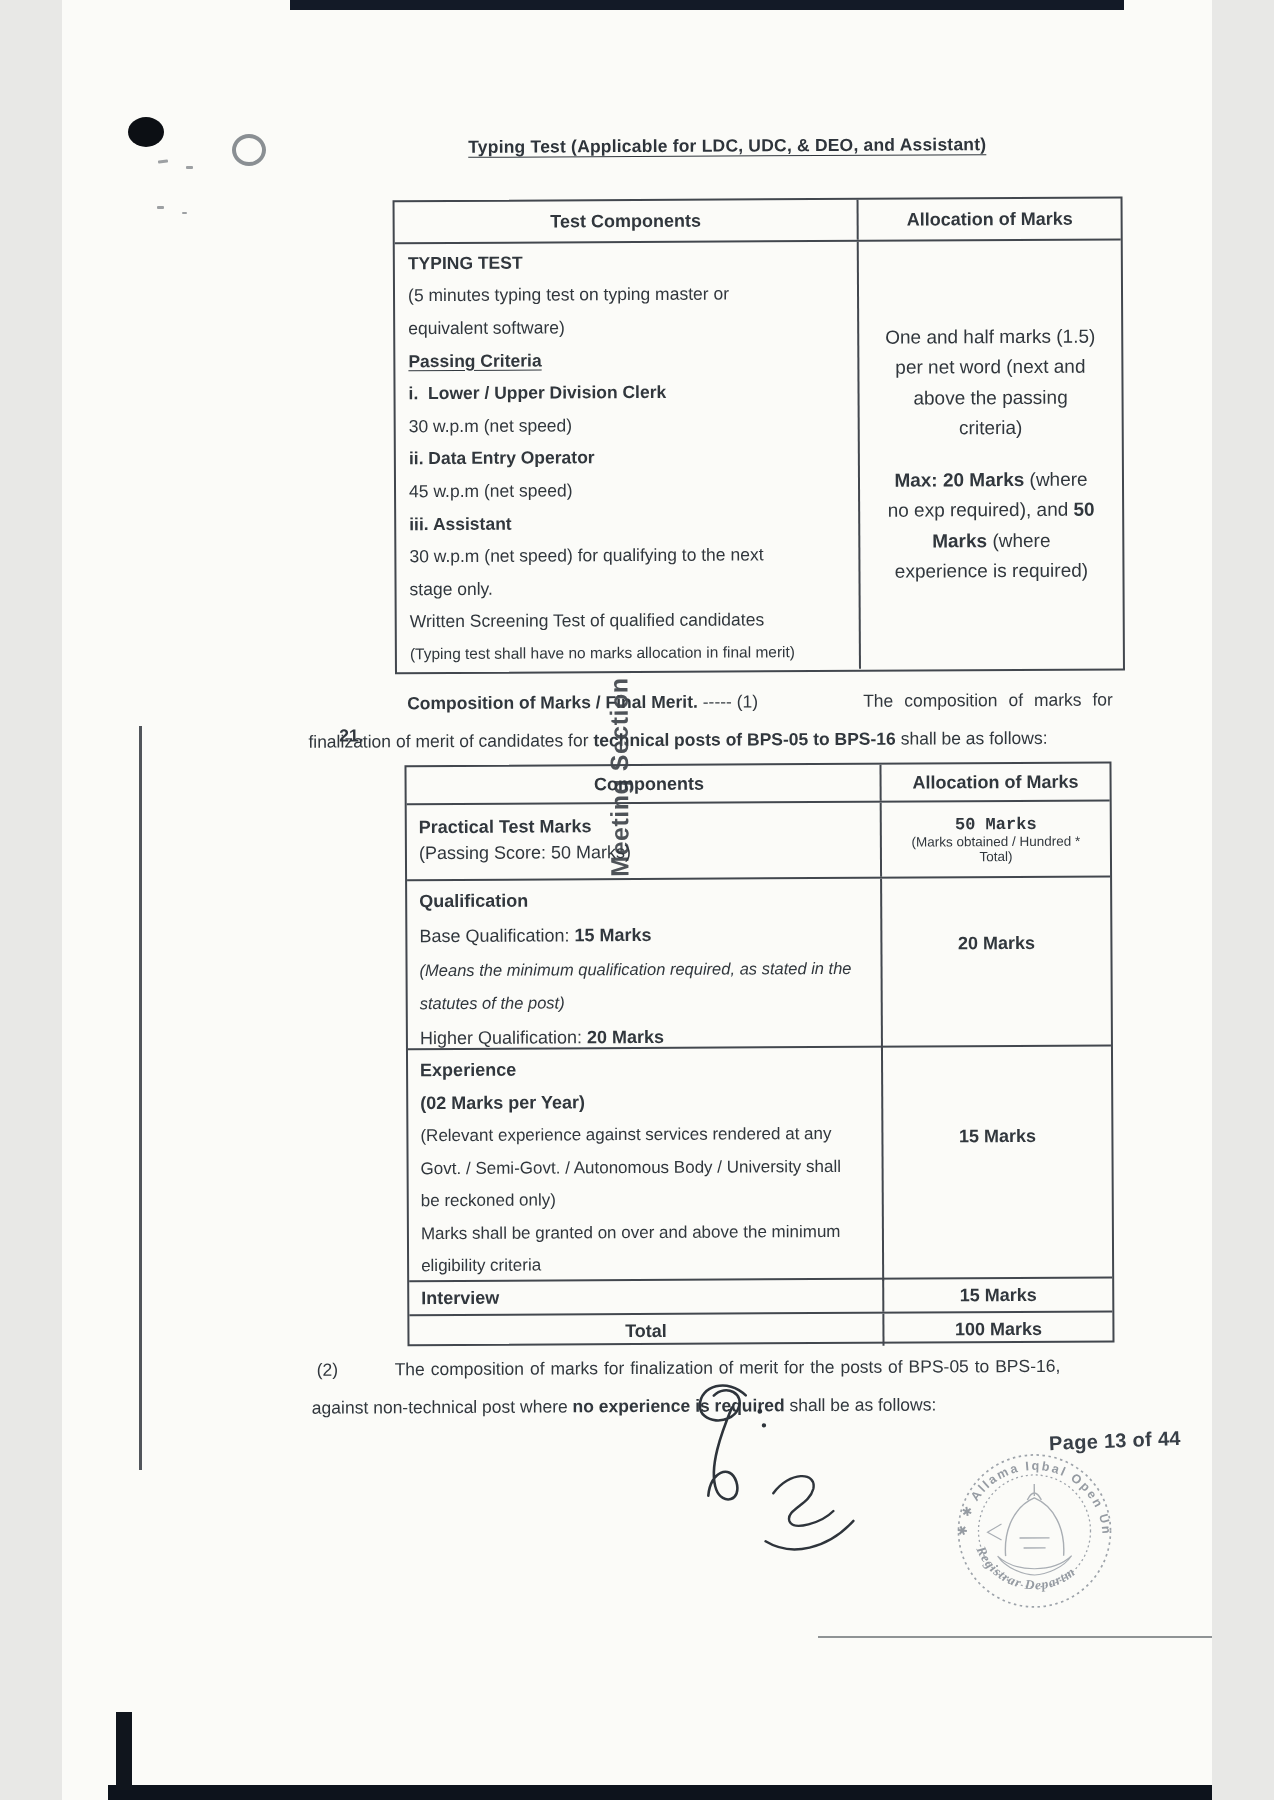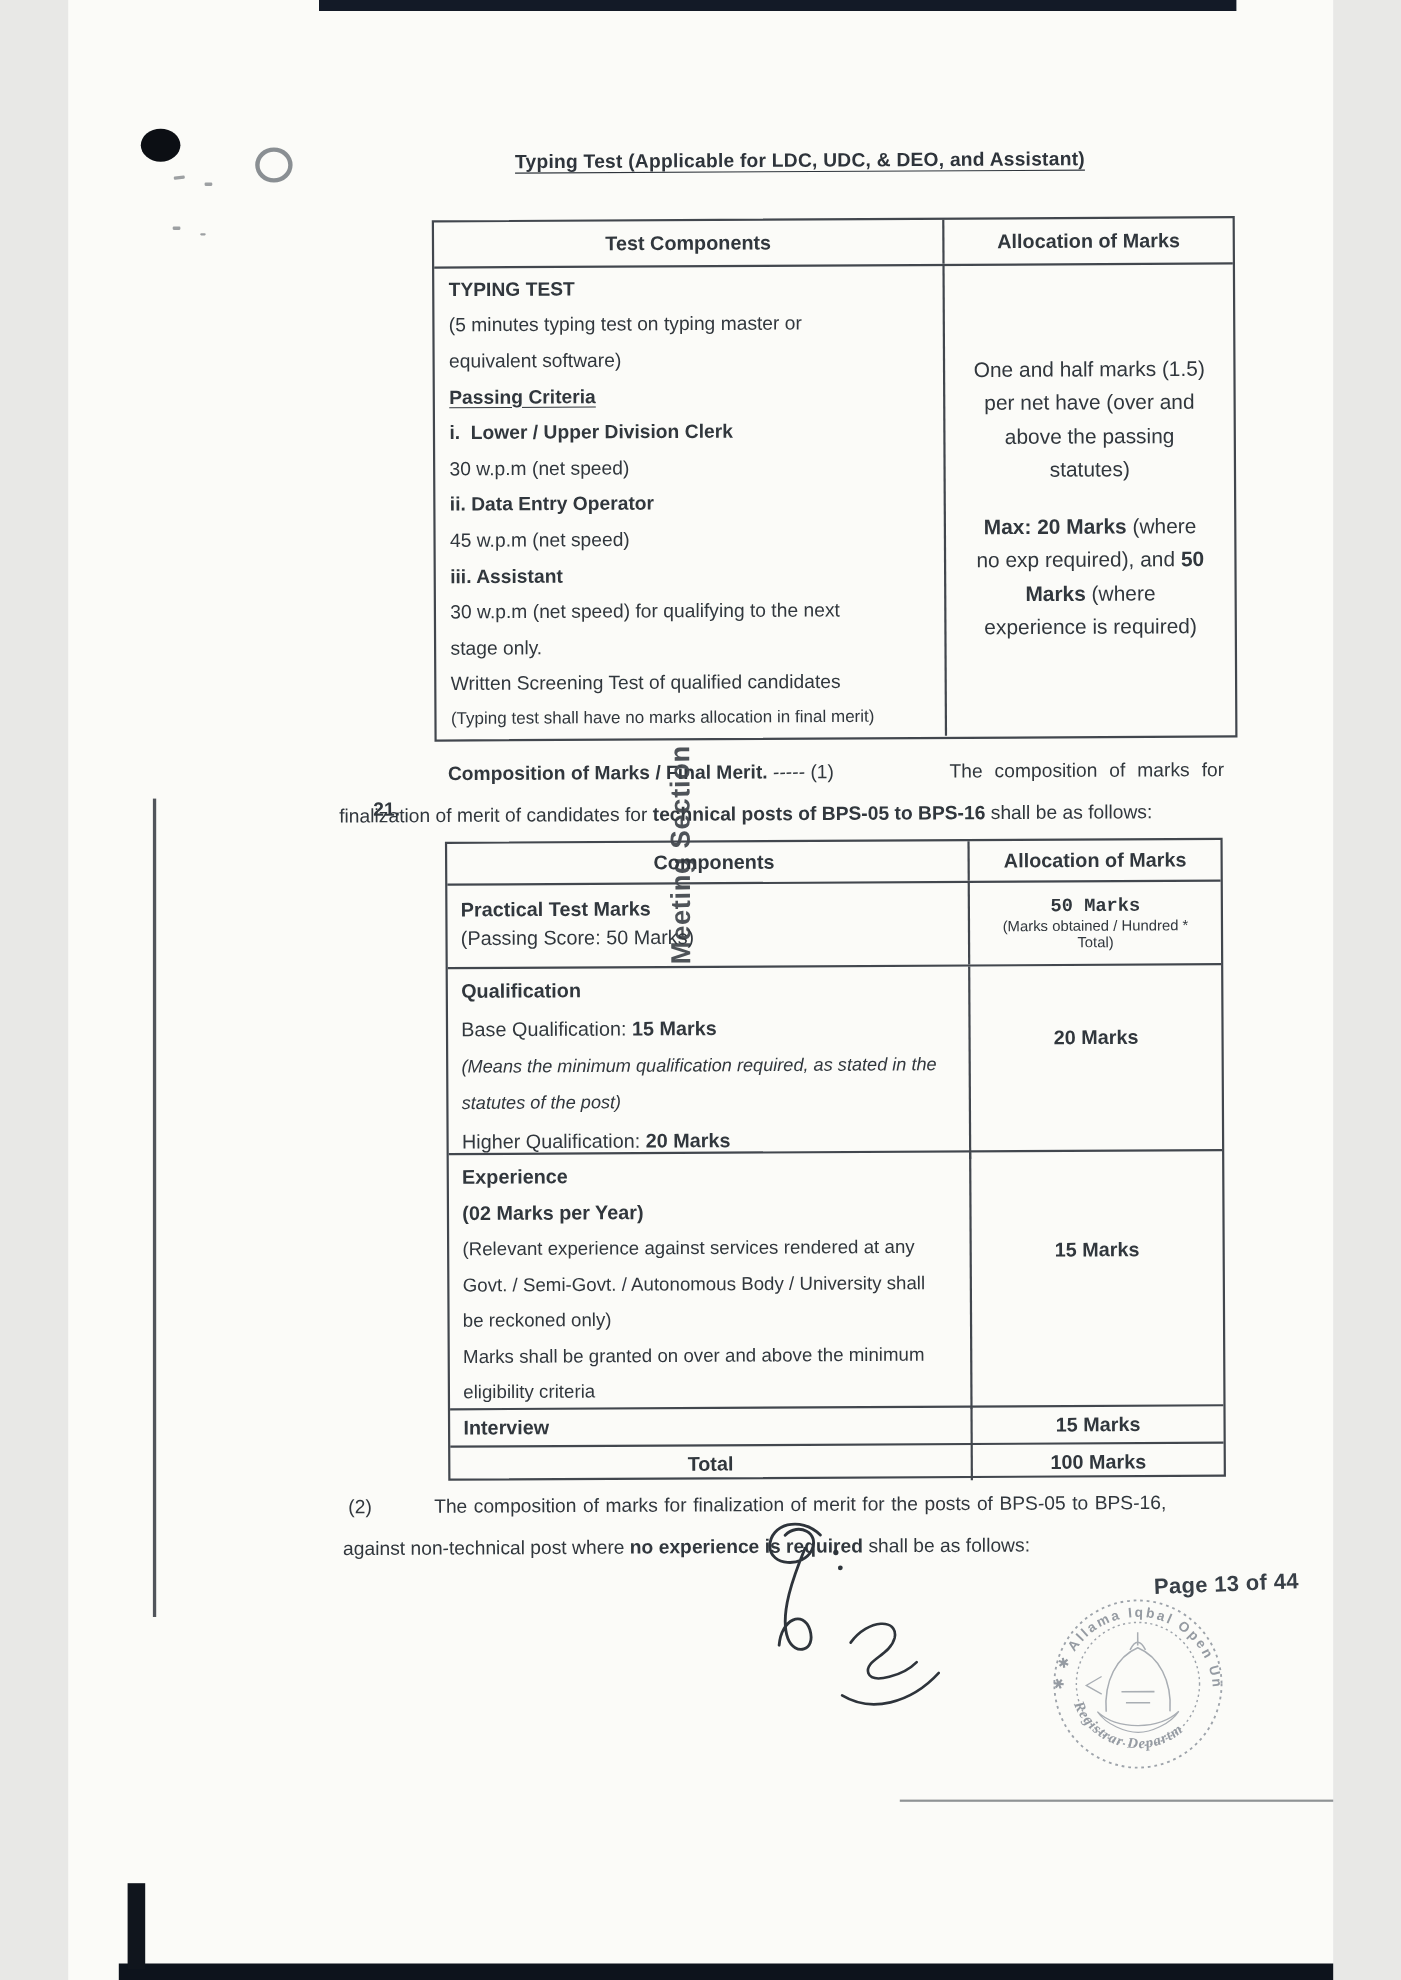--- a/index.html
+++ b/index.html
@@ -135,23 +135,23 @@
           <div class="t1l">45 w.p.m (net speed)</div>
           <div class="t1l b">iii. Assistant</div>
           <div class="t1l">30 w.p.m (net speed) for qualifying to the next</div>
           <div class="t1l">stage only.</div>
           <div class="t1l">Written Screening Test of qualified candidates</div>
           <div class="t1l small">(Typing test shall have no marks allocation in final merit)</div>
         </div>
         <div class="t1-right">
           <div class="t1r-p1">
             <div class="t1r-line">One and half marks (1.5)</div>
-            <div class="t1r-line">per net have (over and</div>
+            <div class="t1r-line">per net word (next and</div>
             <div class="t1r-line">above the passing</div>
-            <div class="t1r-line">statutes)</div>
+            <div class="t1r-line">criteria)</div>
           </div>
           <div class="t1r-p2">
             <div class="t1r-line"><span class="b">Max: 20 Marks</span><span> (where</span></div>
             <div class="t1r-line"><span>no exp required), and </span><span class="b">50</span></div>
             <div class="t1r-line"><span class="b">Marks</span><span> (where</span></div>
             <div class="t1r-line">experience is required)</div>
           </div>
         </div>
       </div>
     </div>

